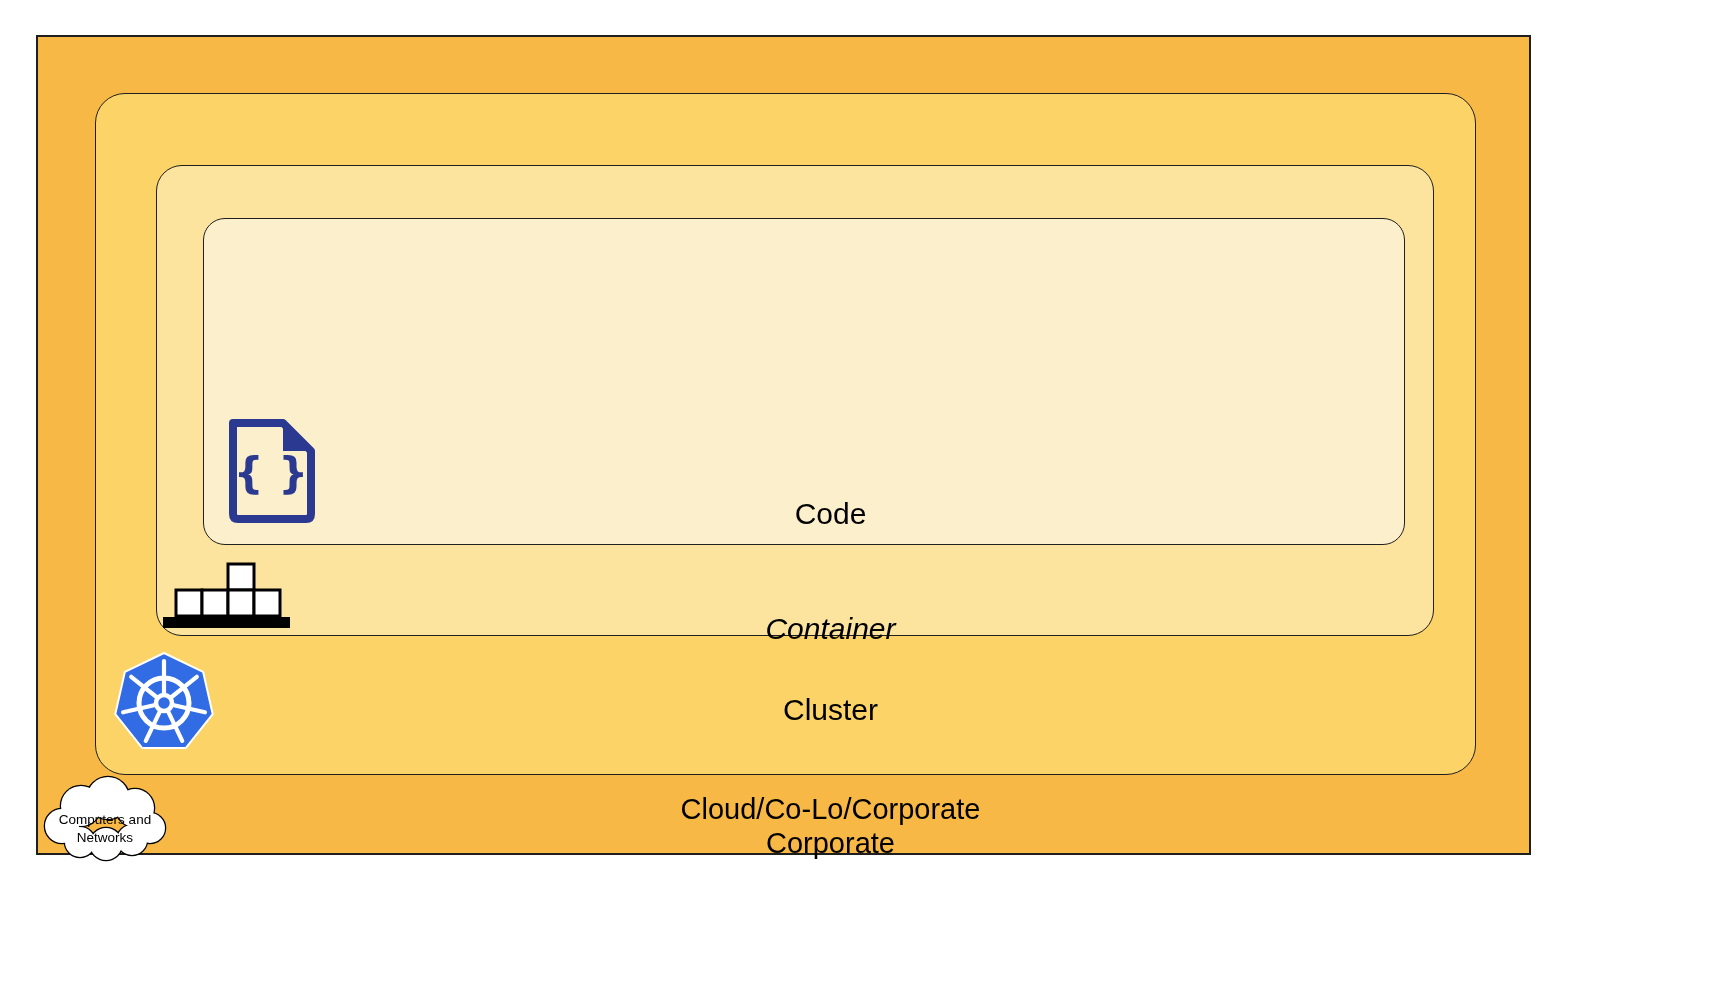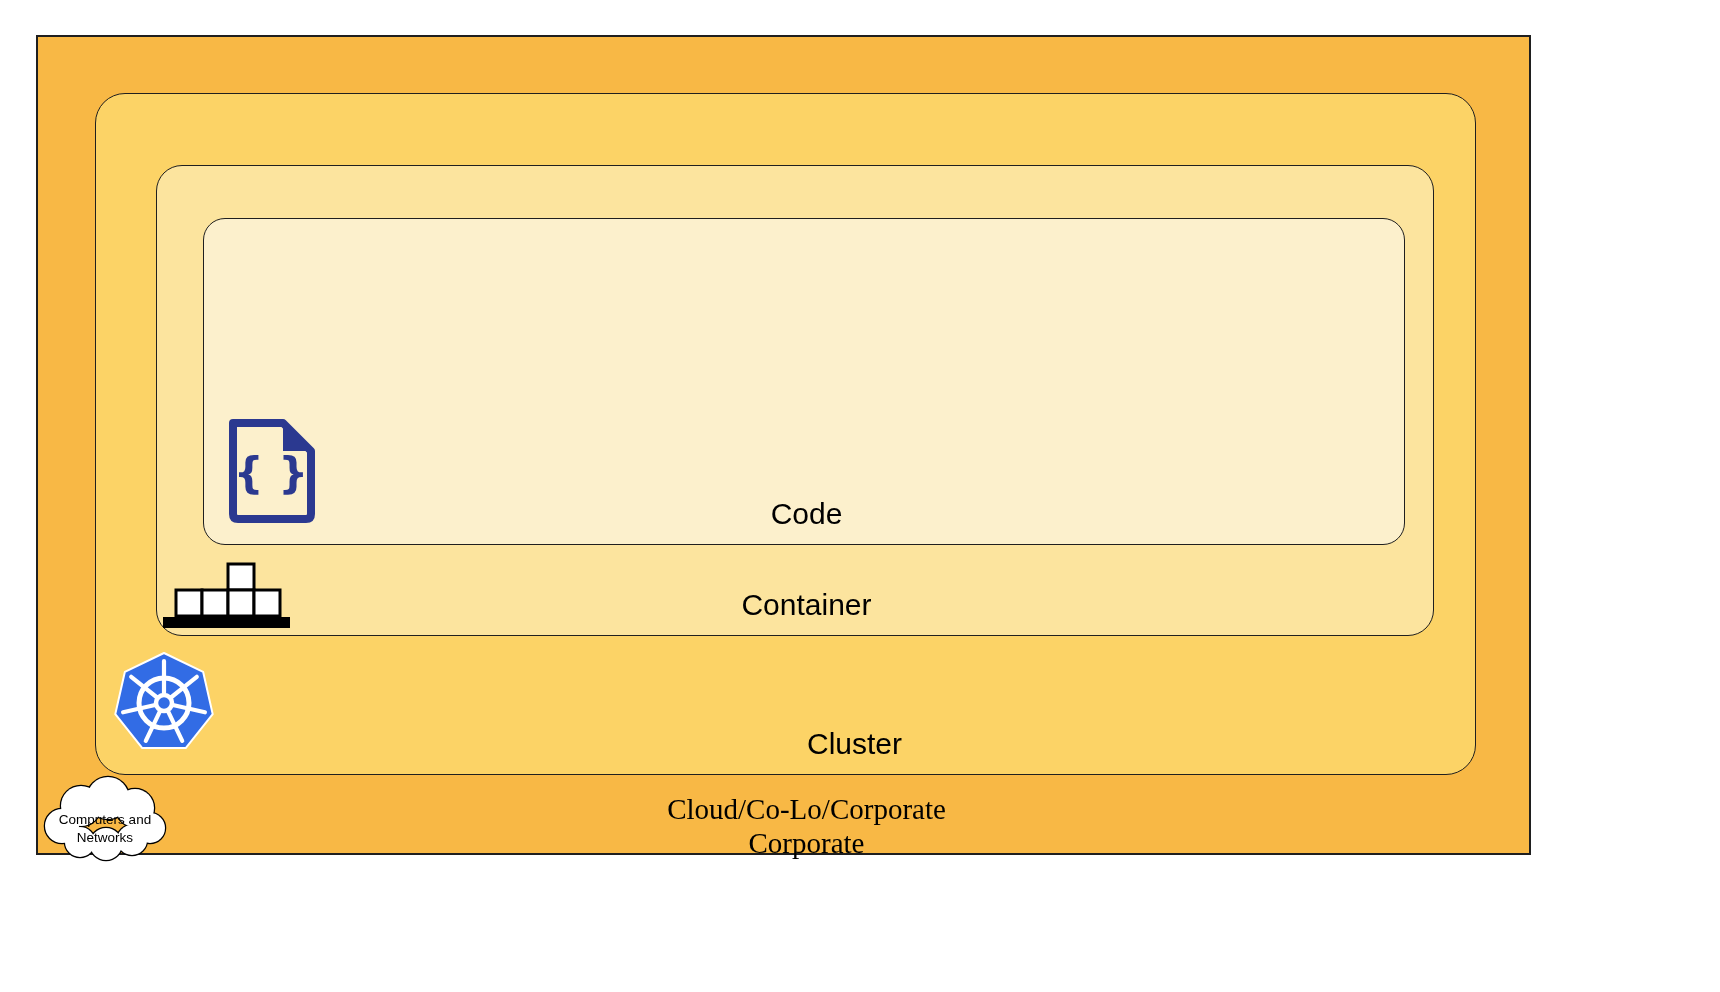--- a/index.html
+++ b/index.html
@@ -8,26 +8,26 @@
     font-family:"Liberation Sans",sans-serif;overflow:hidden;
   }
   .layer{position:absolute;box-sizing:border-box;border:1.5px solid #1f1f1f;}
   .layer-cloud{left:36px;top:35px;width:1495px;height:820px;border-width:2px;border-radius:0;}
   .layer-cluster{left:95px;top:93px;width:1381px;height:682px;border-radius:30px;}
   .layer-container{left:156px;top:165px;width:1278px;height:471px;border-radius:26px;}
   .layer-code{left:203px;top:218px;width:1202px;height:327px;border-radius:22px;}
 
   .layer-label{
     position:absolute;left:36px;width:1541px;text-align:center;
-    font-size:30px;color:#000;line-height:1.15;
+    font-size:30px;color:#000;line-height:1.15;padding-left:24px;
   }
   #label-code{top:497px;}
-  #label-container{top:588px;}
-  #label-cluster{top:727px;margin-left:48px;}
-  #label-cloud{top:792px;font-size:29px;line-height:34px;font-family:Liberation Serif, serif;}
+  #label-container{top:612px;font-style:italic;}
+  #label-cluster{top:693px;}
+  #label-cloud{top:792px;font-size:29px;line-height:34px;}
 
   .icon{position:absolute;display:block;}
   .code-icon{left:219px;top:413px;width:103px;height:114px;}
   .container-icon{left:163px;top:551px;width:127px;height:77px;}
   .k8s-icon{left:112px;top:648px;width:104px;height:112px;}
   .cloud-icon{left:36px;top:768px;width:136px;height:96px;}
 
   .cloud-bubble-text{font-family:"Liberation Sans",sans-serif;font-size:13.5px;fill:#000;}
 </style>
 </head>

